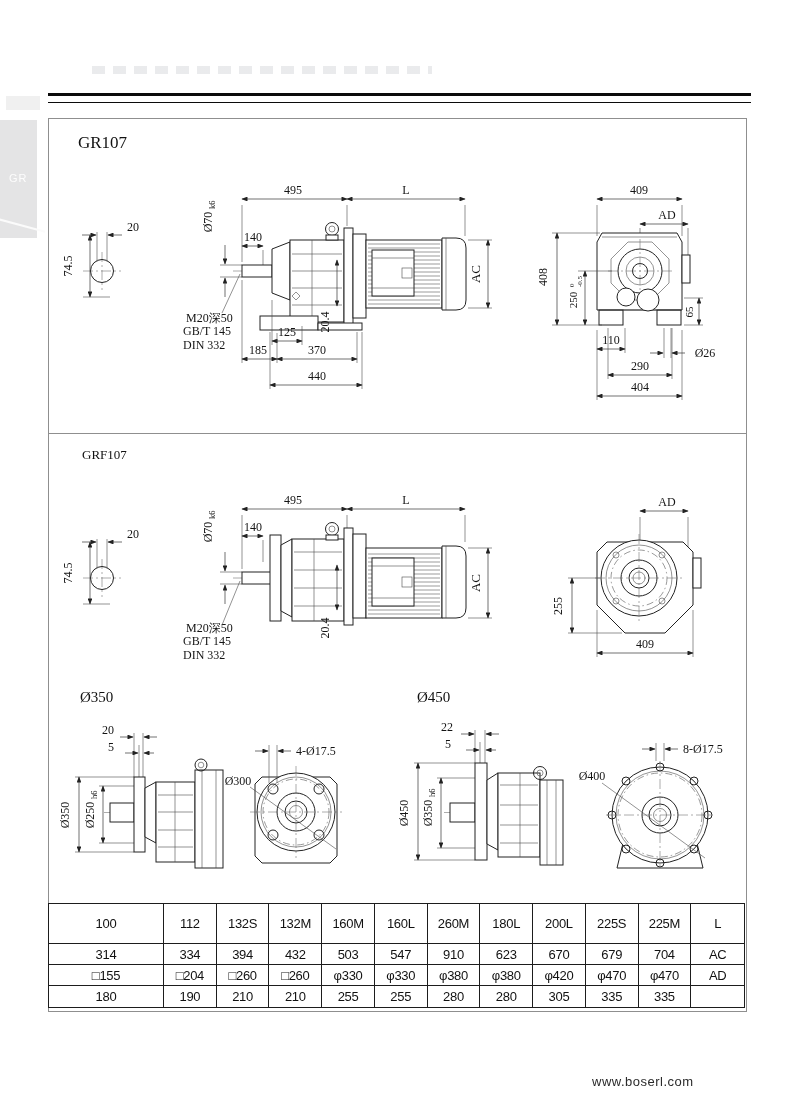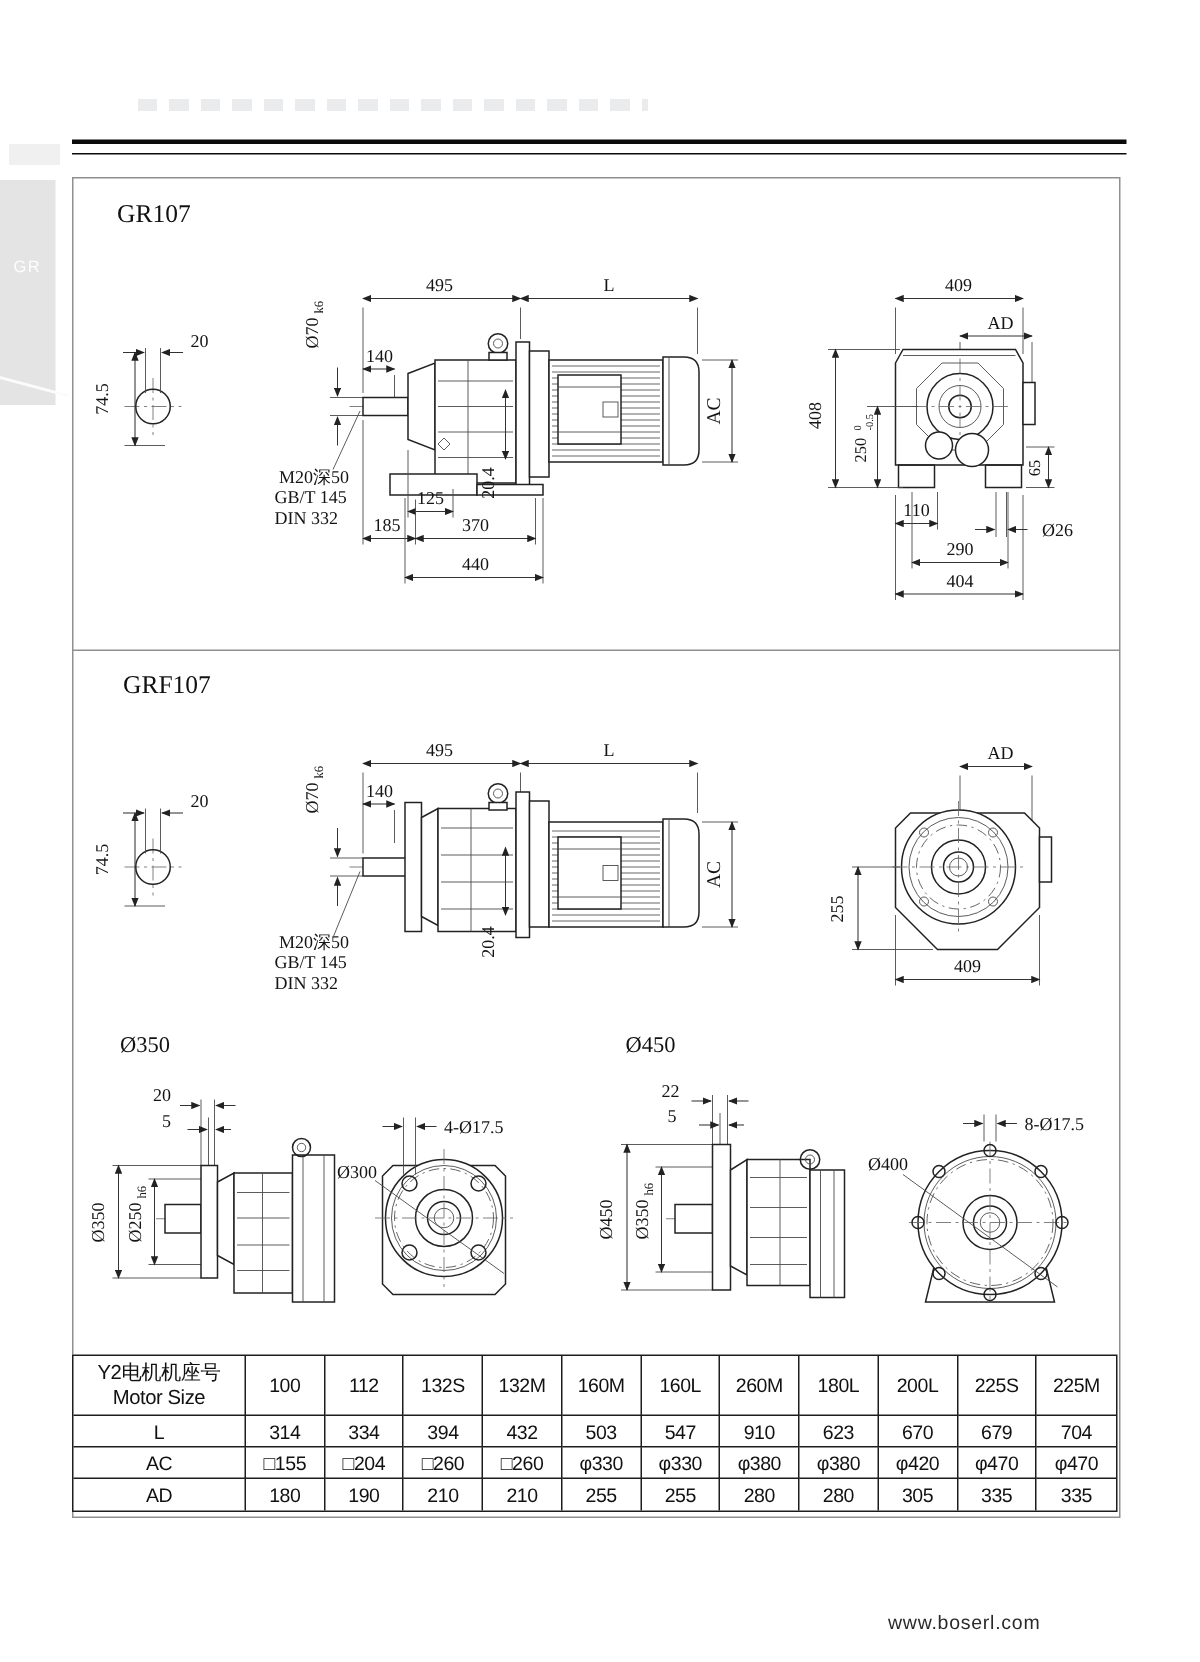--- a/index.html
+++ b/index.html
@@ -5,30 +5,30 @@
   html,body{margin:0;padding:0;}
   body{width:800px;height:1108px;position:relative;background:#fff;font-family:"Liberation Sans",sans-serif;overflow:hidden;}
   .abs{position:absolute;}
   
   .watermark{left:92px;top:66px;width:340px;height:8px;opacity:.30;
     background:repeating-linear-gradient(90deg,#b9bcc2 0 13px,transparent 13px 21px);}
   .watermark2{left:6px;top:96px;width:34px;height:14px;background:#f0f0f0;}
   
   .toprule{left:48px;top:93px;width:703px;height:6px;border-top:3.5px solid #0b0b0b;border-bottom:1px solid #0b0b0b;}
   
-  .tab{left:0;top:120px;width:37px;height:150px;background:#e4e4e5;}
+  .tab{left:0;top:120px;width:37px;height:118px;background:#e4e4e5;}
   .tab .lbl{position:absolute;left:9px;top:52px;color:#fdfdfd;font-size:11px;letter-spacing:1px;}
   .tab .slash{position:absolute;left:-6px;bottom:12px;width:52px;height:2px;background:#fbfbfb;transform:rotate(15deg);}
   
   .mainbox{left:48px;top:118px;width:697px;height:892px;border:1px solid #8f8f8f;background:#fff;}
   .divider{left:48px;top:433px;width:698px;height:1px;background:#8f8f8f;}
   
   .sec-title{font-family:Liberation Serif, serif;color:#111;}
   .t-gr107{left:78px;top:133px;font-size:17px;}
-  .t-grf107{left:82px;top:447px;font-size:17px;}
+  .t-grf107{left:82px;top:447px;font-size:13px;}
   .t-f350{left:80px;top:689px;font-size:15px;}
   .t-f450{left:417px;top:689px;font-size:15px;}
   
   svg{position:absolute;overflow:visible;}
   svg .ln{stroke:#222;stroke-width:1;fill:none;}
   svg .lnw{stroke:#222;stroke-width:1;fill:#fff;}
   svg .thin{stroke:#4a4a4a;stroke-width:.6;fill:none;}
   svg .dim{stroke:#333;stroke-width:.7;fill:none;}
   svg .cl{stroke:#666;stroke-width:.55;fill:none;stroke-dasharray:10 3 2 3;}
   svg .bc{stroke:#555;stroke-width:.6;fill:none;stroke-dasharray:7 3 1.5 3;}
@@ -501,24 +501,20 @@
     <line class="thin" x1="552" y1="98" x2="655" y2="173"></line>
     <line class="thin" x1="606" y1="58" x2="606" y2="76"></line>
     <line class="thin" x1="614" y1="58" x2="614" y2="76"></line>
     <line class="dim" x1="592" y1="64" x2="605" y2="64" marker-end="url(#m3)"></line>
     <line class="dim" x1="628" y1="64" x2="615" y2="64" marker-end="url(#m3)"></line>
     <text class="t12" x="633" y="68">8-Ø17.5</text>
   </g>
 </svg>
 
 <div class="abs size-table">
-    <div class="c first">
-      <div>Y2电机机座号</div>
-      <div>Motor Size</div>
-    </div>
     <div class="c head">100</div>
     <div class="c head">112</div>
     <div class="c head">132S</div>
     <div class="c head">132M</div>
     <div class="c head">160M</div>
     <div class="c head">160L</div>
     <div class="c head">260M</div>
     <div class="c head">180L</div>
     <div class="c head">200L</div>
     <div class="c head">225S</div>

